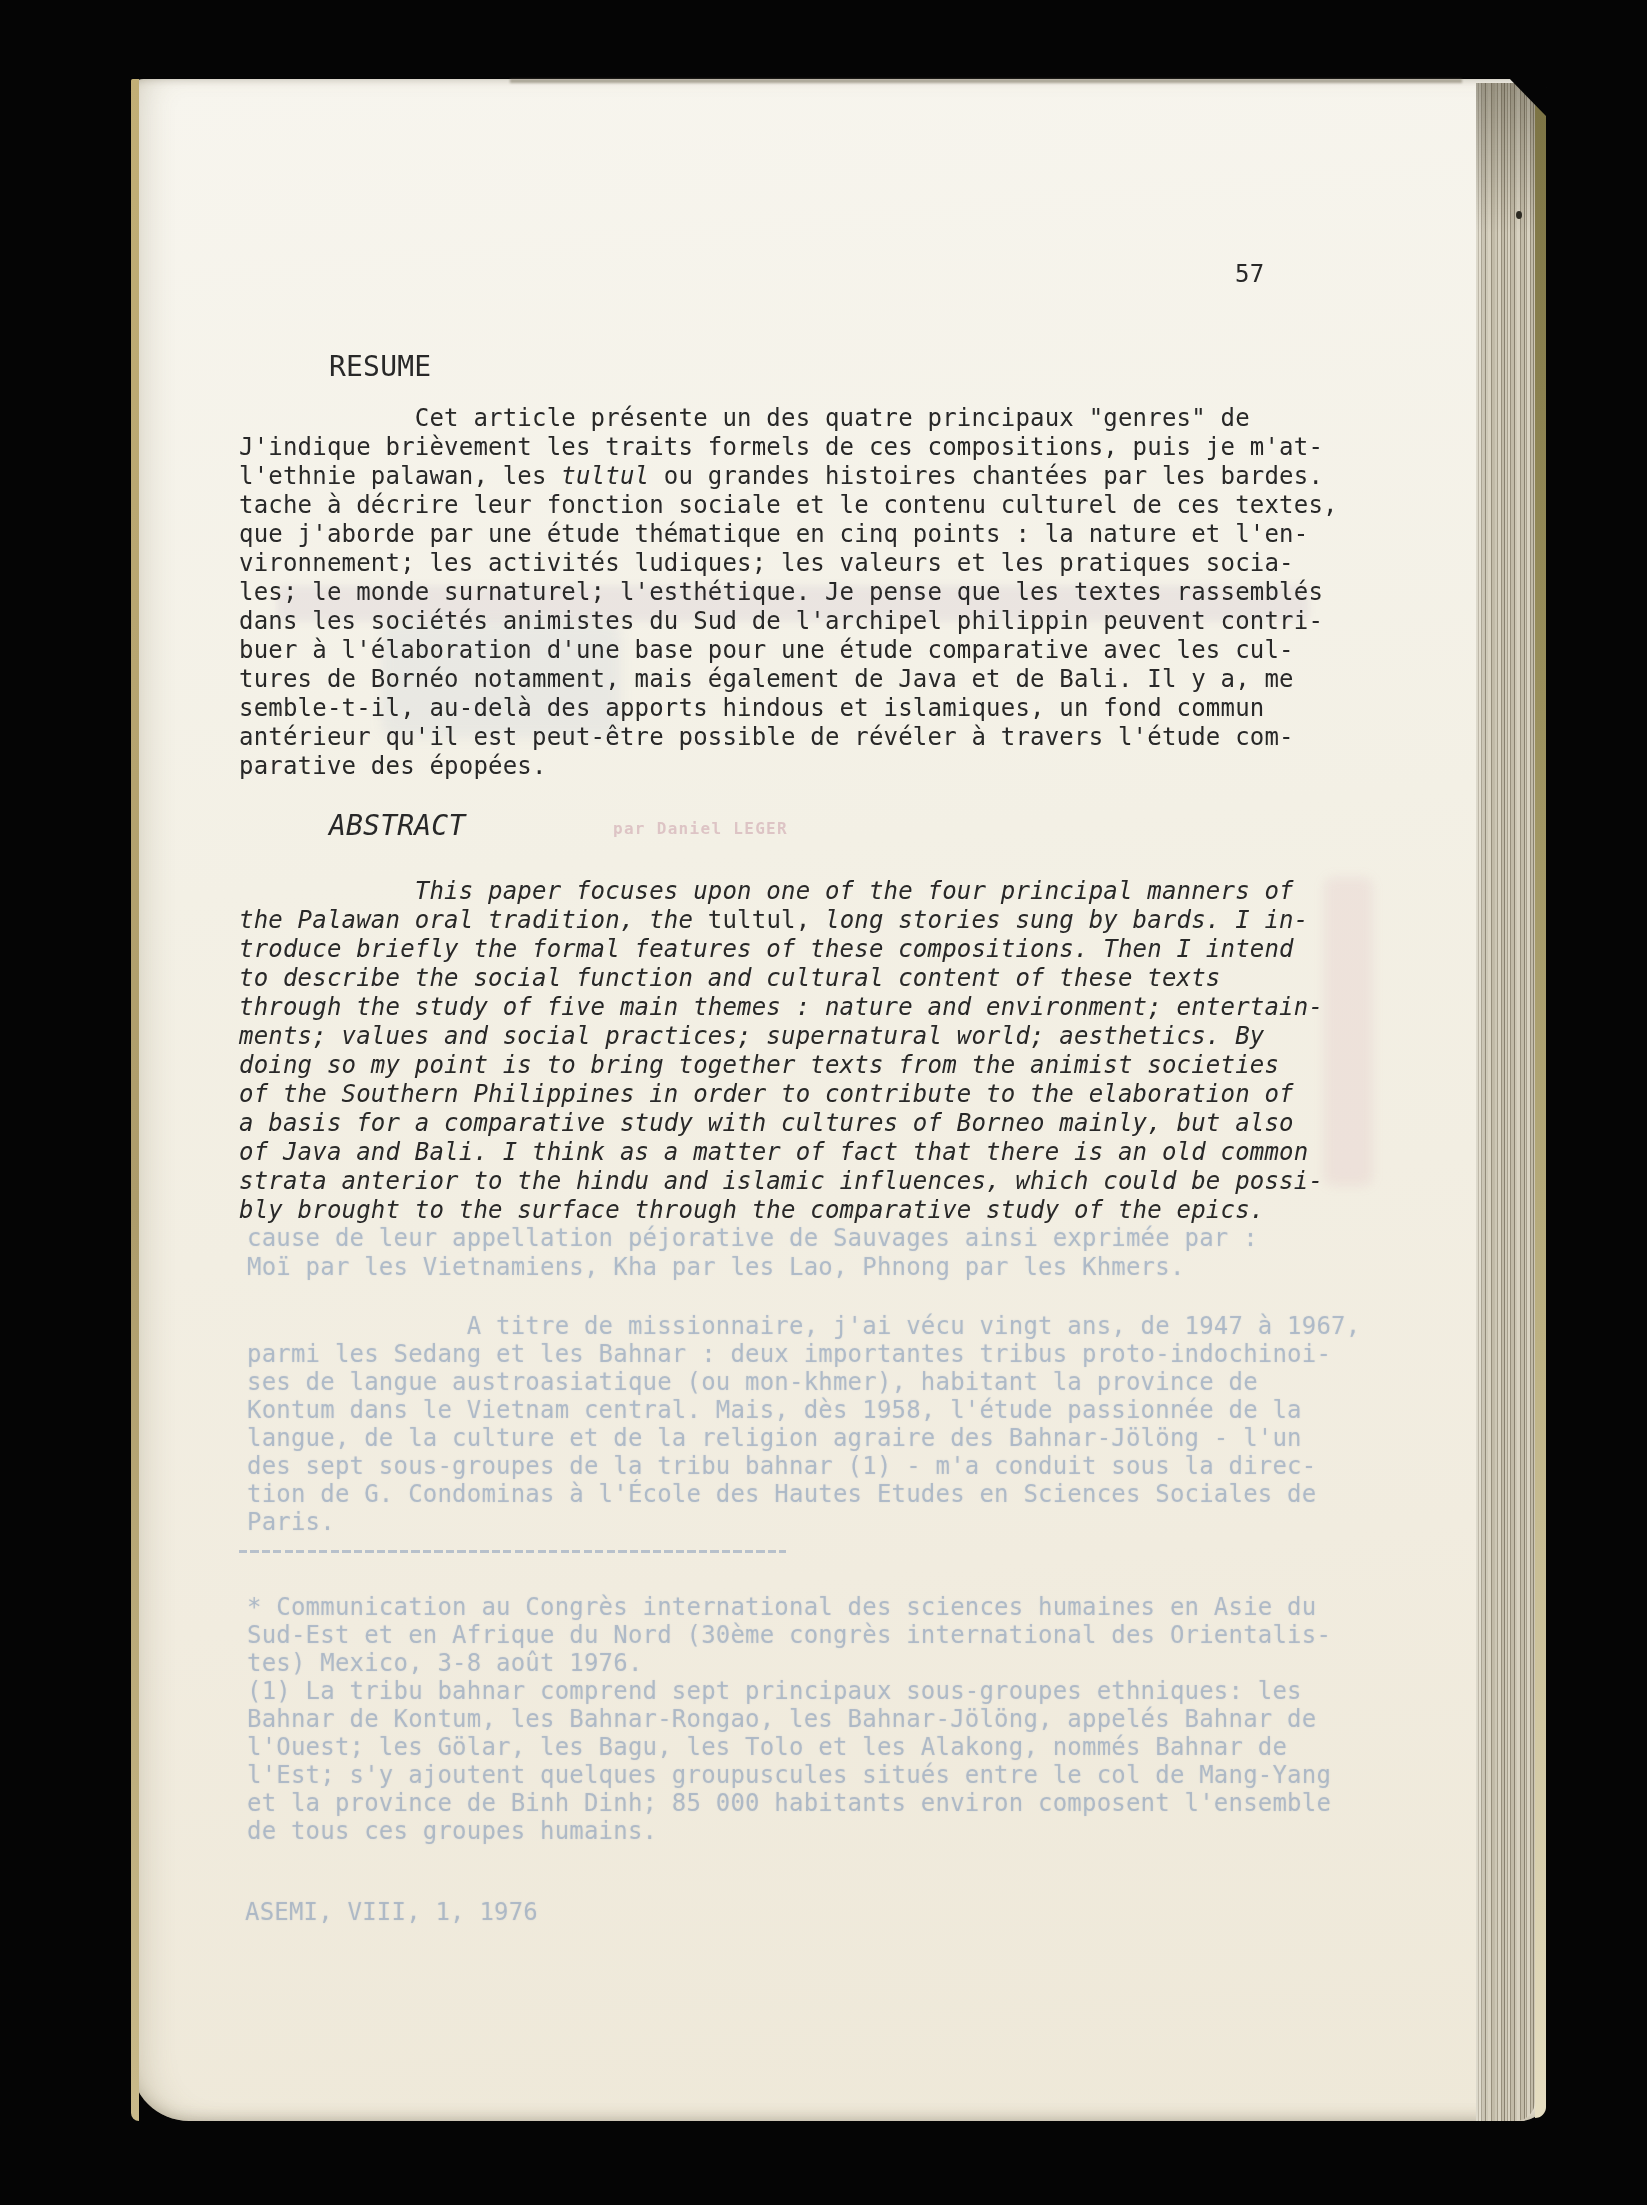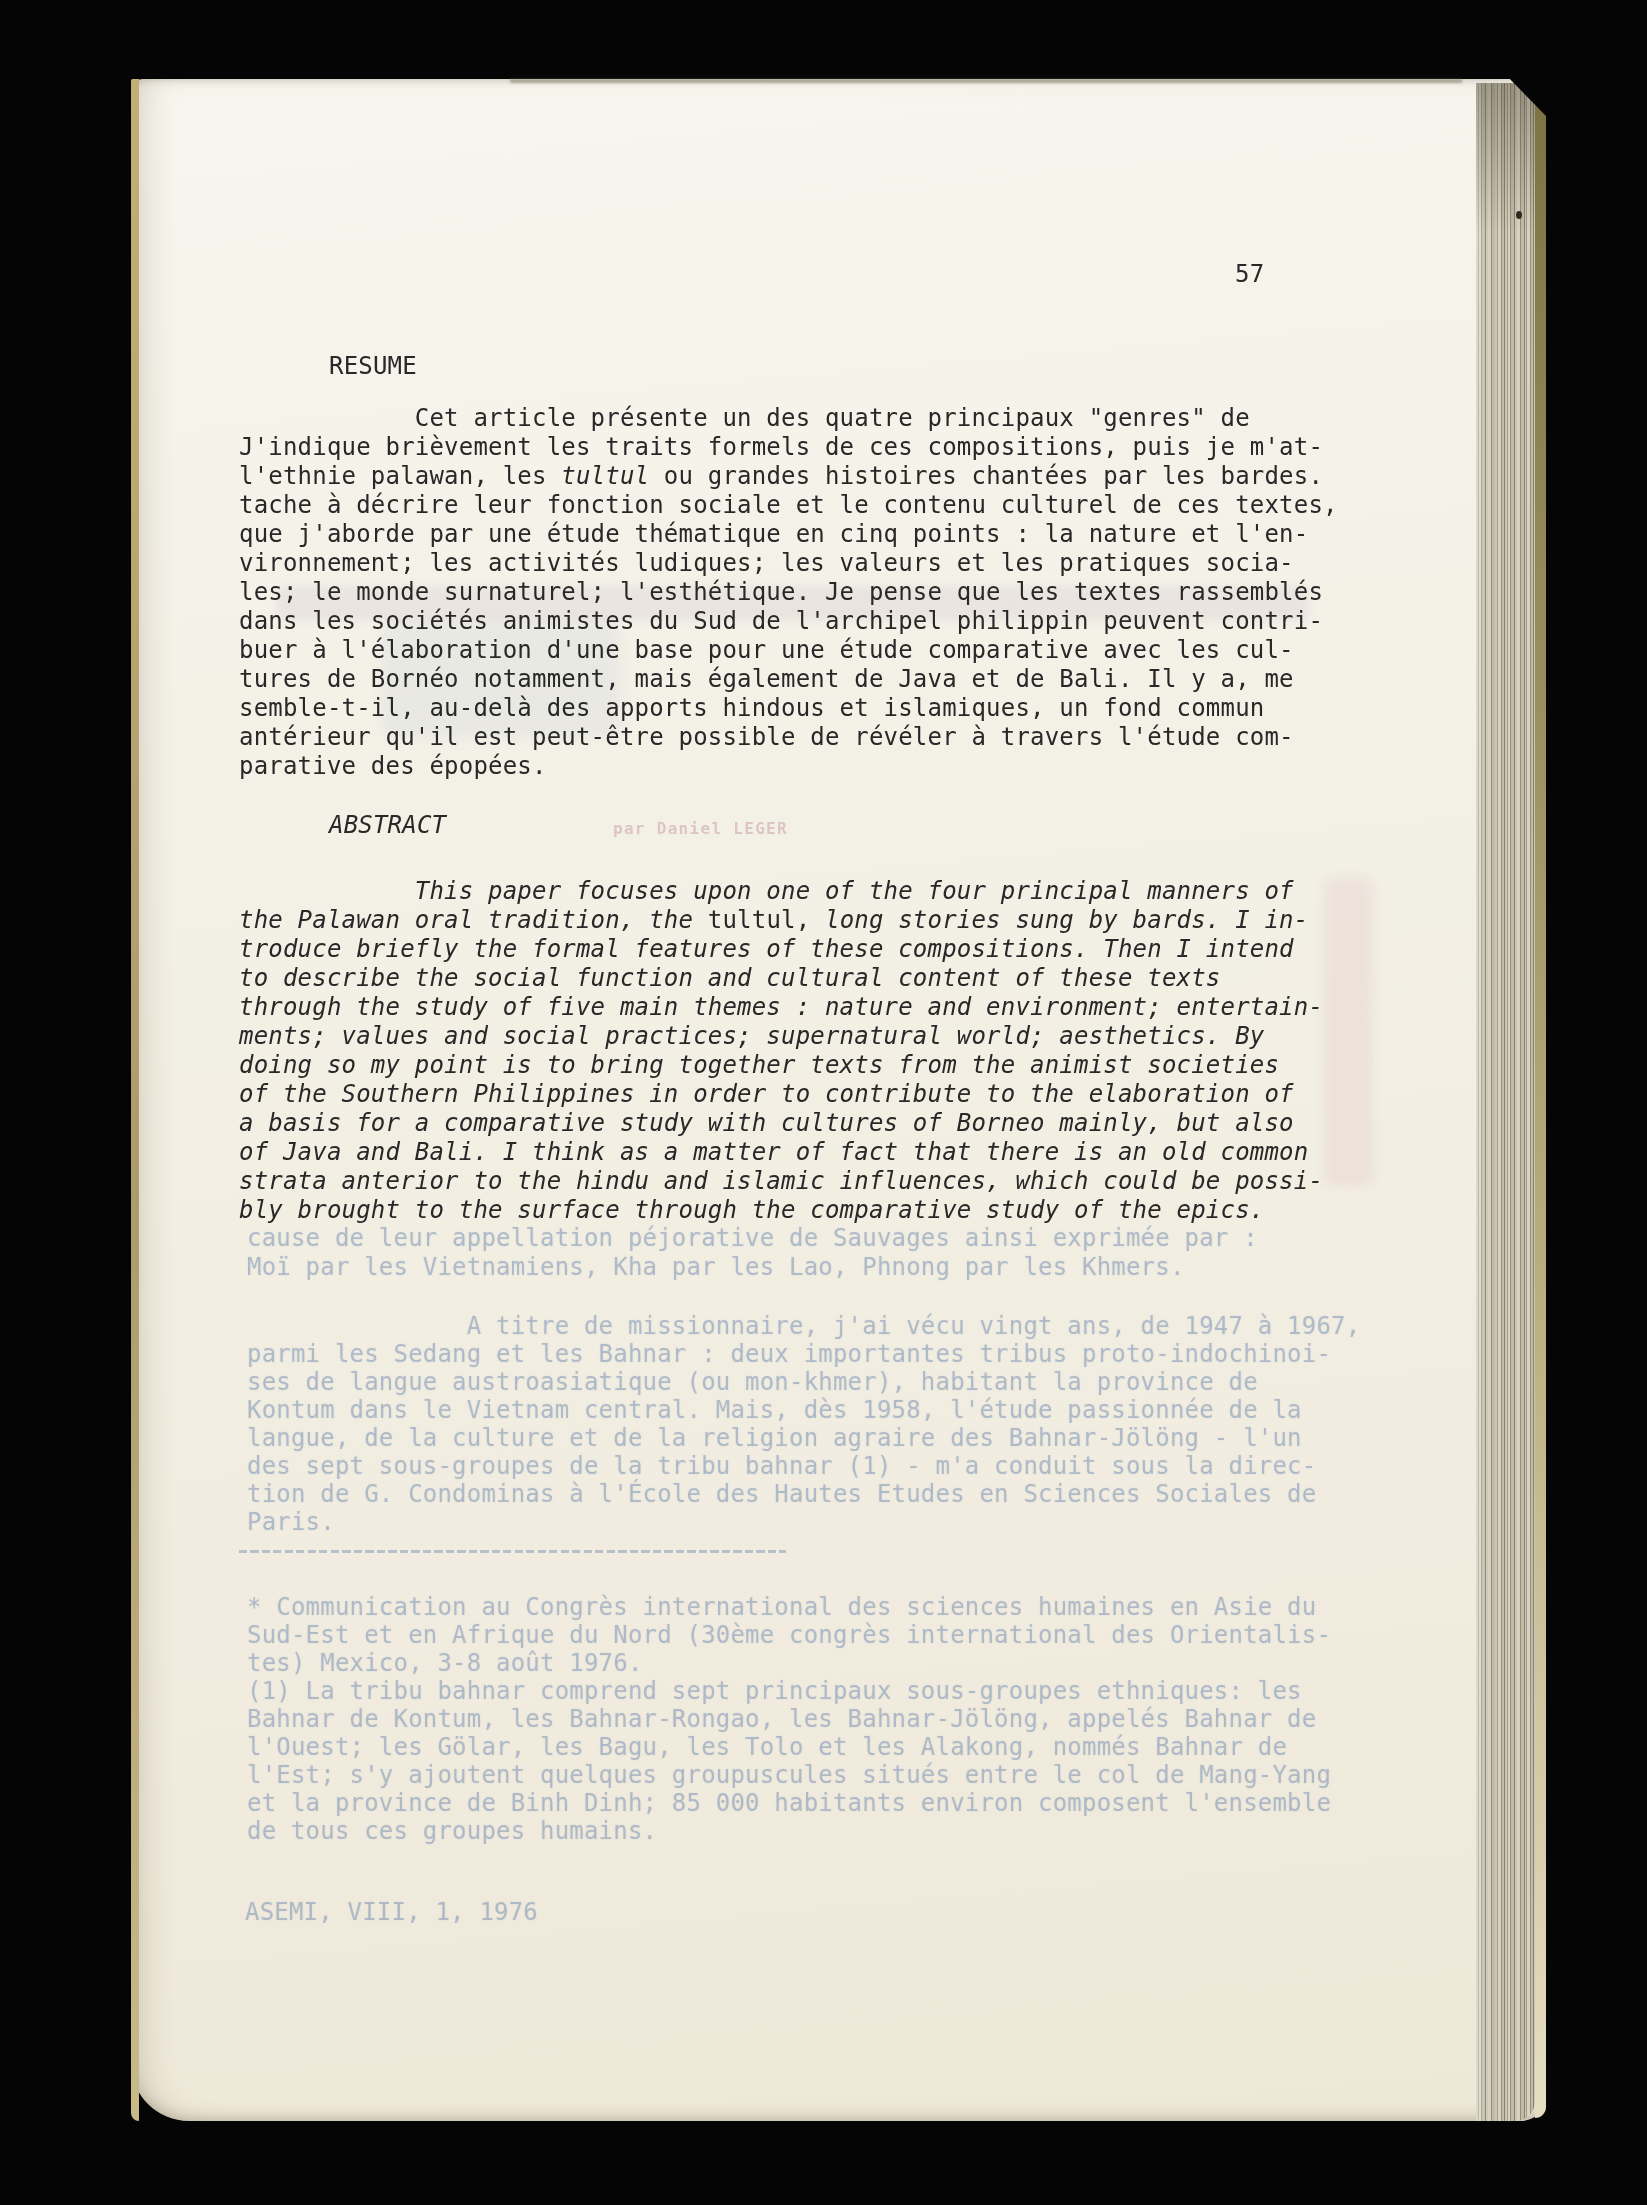--- a/index.html
+++ b/index.html
@@ -84,21 +84,21 @@
     position: absolute;
     color: #282828;
     font-size: 24px;
     line-height: 29px;
     letter-spacing: 0.2px;
   }
   .tline { white-space: pre; }
   .it { font-style: italic; }
   .rm { font-style: normal; }
   .italic-block { font-style: italic; }
-  .heading { font-size: 24px; }
+  .heading { font-size: 28px; }
   .faint {
     color: rgba(125, 148, 182, 0.42);
     text-shadow: 0 0 1.3px rgba(125, 148, 182, 0.30);
     filter: blur(0.3px);
     margin-left: 8px;
   }
   .faint-b { line-height: 28px; }
   .faint-a { line-height: 29px; }
   .faint-c { line-height: 28px; }
   .byline-bleed {

